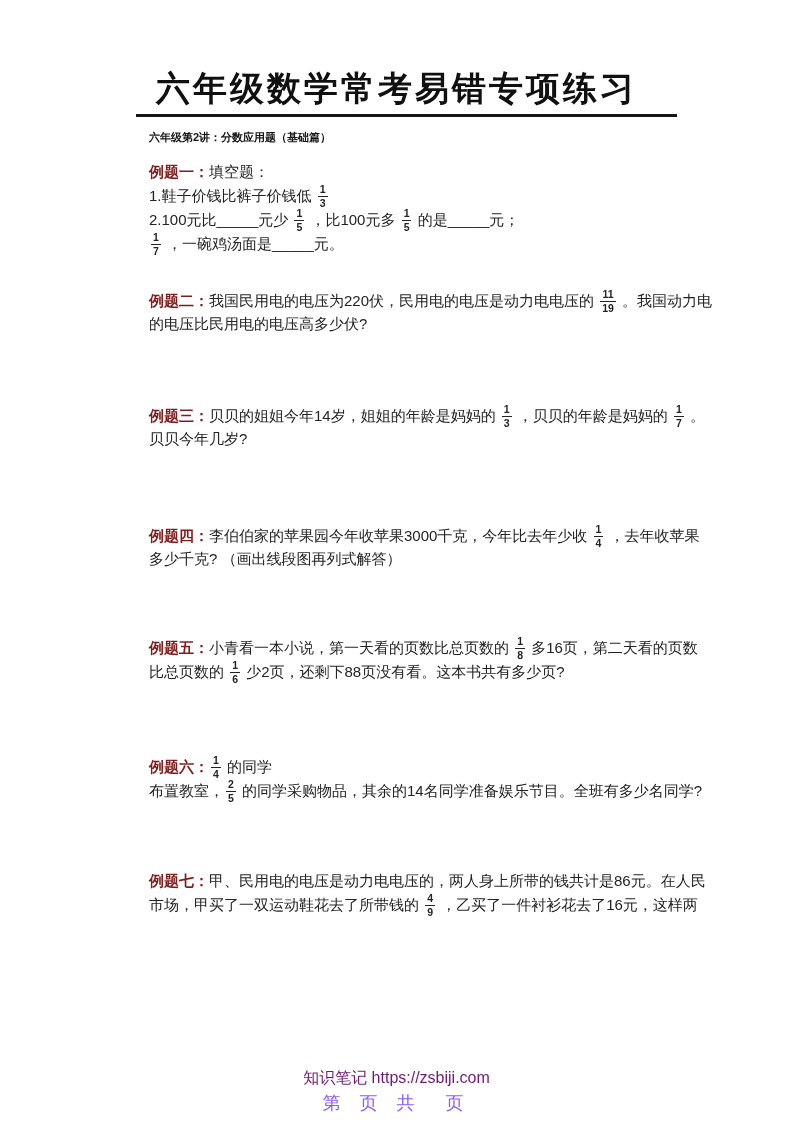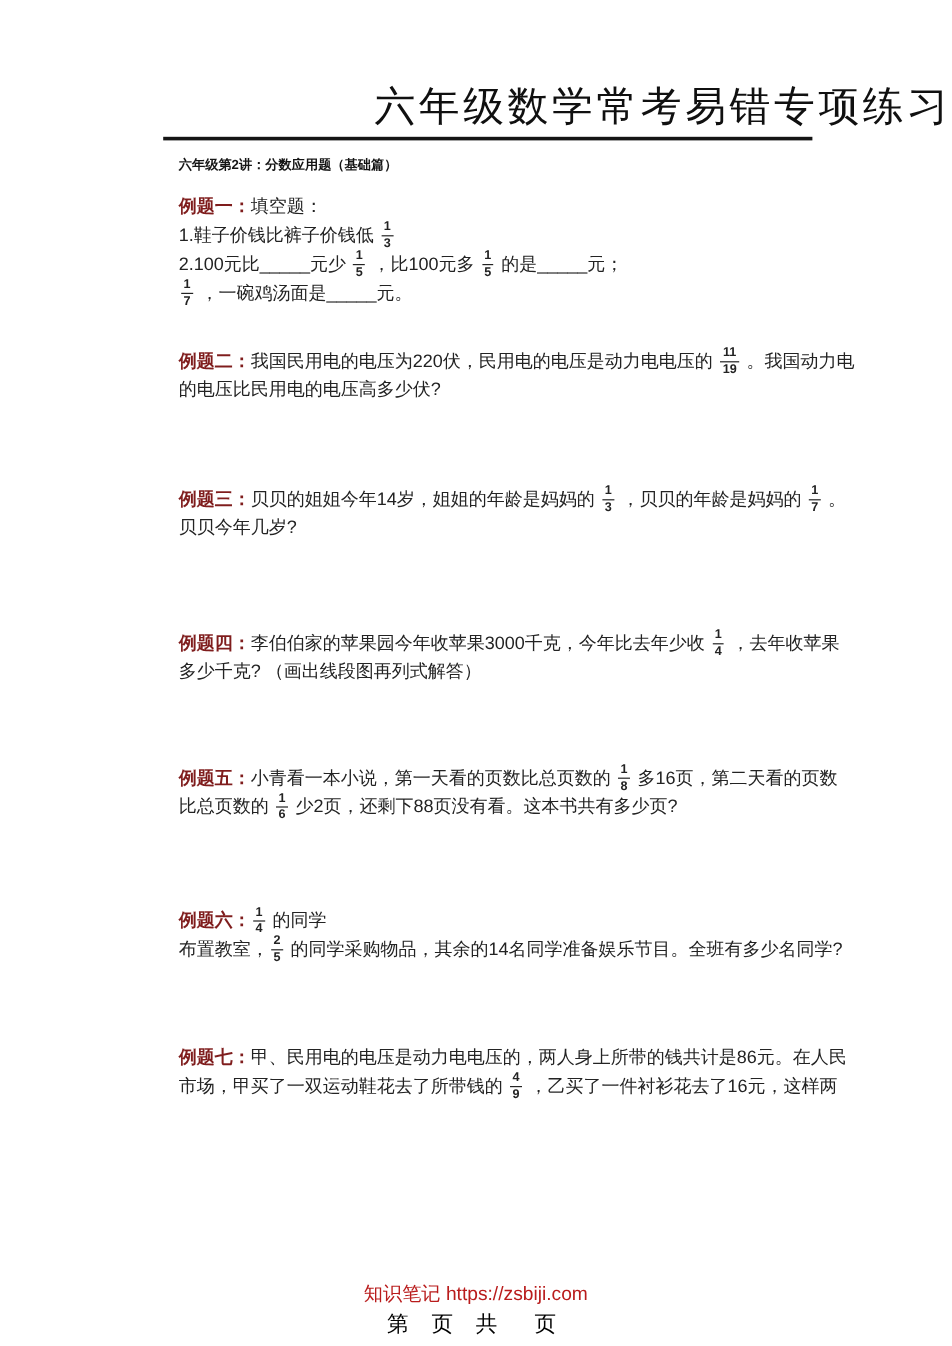--- a/index.html
+++ b/index.html
@@ -6,22 +6,22 @@
   .page{
     position:relative;
     width:793px;height:1122px;
     background:#ffffff;
     font-family:"Liberation Sans","DejaVu Sans",sans-serif;
     color:#1f1f1f;
     overflow:hidden;
   }
   .doc-title{
     position:absolute;top:66px;left:0;width:793px;
-    text-align:right;
-    font-size:34px;font-weight:400;letter-spacing:3px;
+    text-align:center;
+    font-size:34px;font-weight:700;letter-spacing:3px;
     color:#101010;
     white-space:nowrap;
   }
   .title-rule{
     position:absolute;top:114px;left:136px;width:541px;height:3px;
     background:#151515;
   }
   .section-header{
     position:absolute;top:130px;left:149px;
     font-size:11px;font-weight:700;color:#151515;
@@ -38,26 +38,26 @@
   }
   .plabel{font-weight:700;color:#7f1d1d;}
   .frac{
     display:inline-flex;flex-direction:column;align-items:center;
     margin:0 2px;line-height:1;font-size:10.5px;font-weight:600;color:#232323;
   }
   .frac .num{padding:0 2px 1px 2px;}
   .frac .den{border-top:1.2px solid #232323;padding:1px 2px 0 2px;}
   .footer-site{
     position:absolute;top:1068px;left:0;width:793px;
-    text-align:center;font-size:16px;color:#b91c1c;
+    text-align:center;font-size:16px;color:#701a75;
     white-space:nowrap;
   }
   .footer-page{
     position:absolute;top:1091px;left:0;width:793px;
-    text-align:center;font-size:18px;color:#000000;letter-spacing:7px;
+    text-align:center;font-size:18px;color:#8b5cf6;letter-spacing:7px;
     white-space:pre;
   }
 </style>
 </head>
 <body>
 
 <div class="page">
 
   <div class="doc-title">六年级数学常考易错专项练习</div>
   <div class="title-rule"></div>

